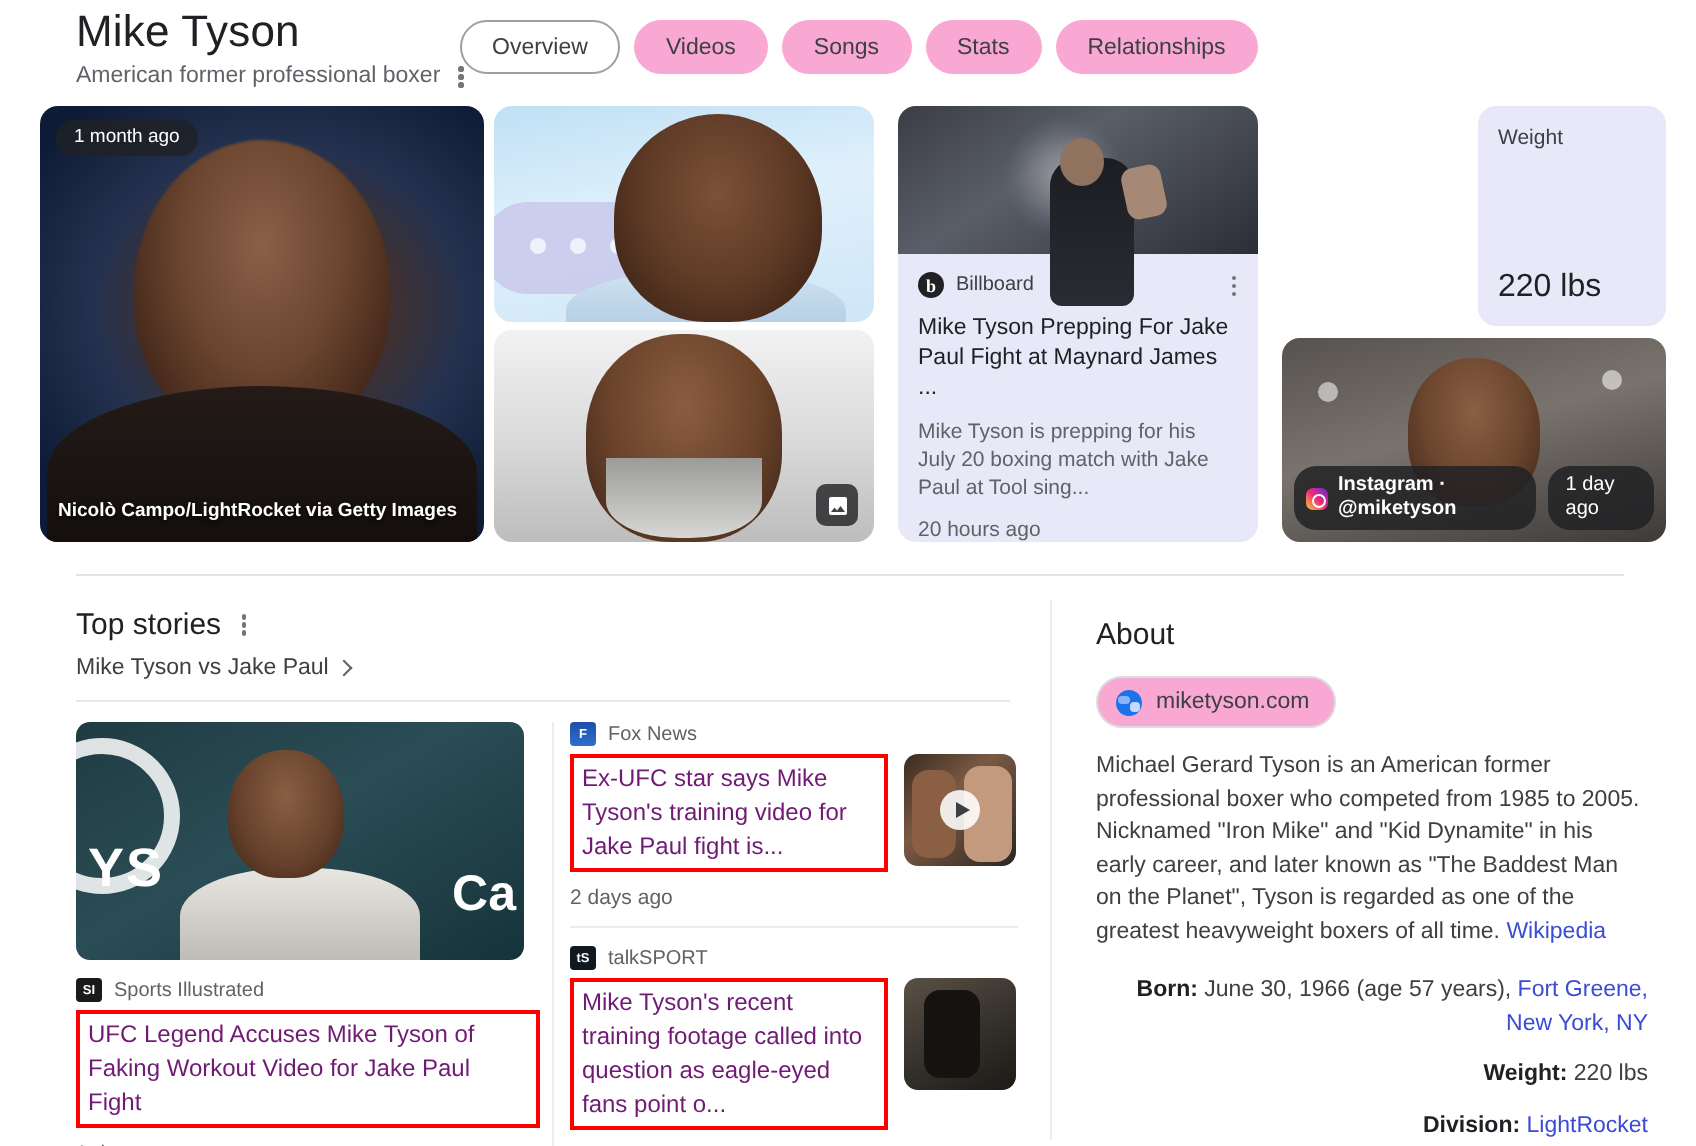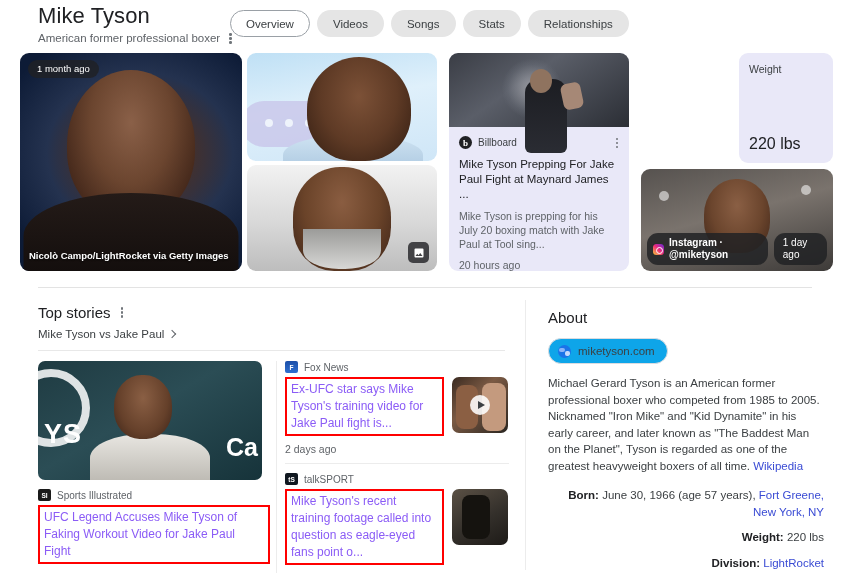--- a/index.html
+++ b/index.html
@@ -19,21 +19,21 @@
     letter-spacing: .1px; line-height: 26px; padding-top: 3px;
   }
   .subrow { display: flex; align-items: center; gap: 8px; margin-top: 2px; }
   .subtitle { font-size: 11.5px; color: #5f6368; line-height: 14px; }
   .kebab { display: inline-flex; flex-direction: column; gap: 1.5px; cursor: pointer; padding: 2px 1px; }
   .kebab i { display:block; width: 2.5px; height: 2.5px; border-radius: 50%; background: #70757a; }
 
   .tabs { position: absolute; left: 230px; top: 10px; display: flex; gap: 7px; align-items: center; }
   .tab {
     height: 27px; padding: 0 15px; border-radius: 14px;
-    background: #e5e5e5; color: #3c4043; font-size: 11.5px;
+    background: #f9a8d4; color: #3c4043; font-size: 11.5px;
     display: flex; align-items: center; justify-content: center;
     border: 1px solid transparent; cursor: pointer; white-space: nowrap;
   }
   .tab.active { background: #ffffff; border: 1px solid #9aa0a6; color: #3c4043; }
 
   
   .media { position: absolute; left: 20px; top: 53px; width: 776px; height: 218px; }
 
   .hero {
     position: absolute; left: 0; top: 0; width: 222px; height: 218px;
@@ -215,21 +215,21 @@
   }
 
   .src-row { display: flex; align-items: center; gap: 6px; margin-top: 9px; }
   .src-logo { width: 13px; height: 12px; border-radius: 2px; display:flex;align-items:center;justify-content:center;font-size:6.5px;color:#fff;font-weight:700;flex:none; }
   .src-logo.si { background: #1a1a1a; }
   .src-logo.fox { background: linear-gradient(180deg,#1c4fa8 0%, #2f6fd0 100%); }
   .src-logo.ts { background: #101820; }
   .src-name { font-size: 10px; color: #5f6368; }
 
   .hl-box { border: 2.5px solid #ff0000; display: inline-block; padding: 2px 4px; margin-top: 4px; background: #fff; }
-  .hl-title { font-size: 12px; color: #8b5cf6; line-height: 17px; }
+  .hl-title { font-size: 12px; color: #701a75; line-height: 17px; }
   .st-time { font-size: 10.5px; color: #5f6368; margin-top: 7px; }
 
   .st-item { display: flex; gap: 8px; }
   .st-item .txt { flex: 1; min-width: 0; }
   .st-thumb { width: 56px; height: 56px; border-radius: 7px; overflow: hidden; flex: none; margin-top: 16px; position: relative; }
   .st-thumb.a { background: linear-gradient(135deg,#3a2a20 0%, #7b5a44 40%, #2a2520 100%); }
   .st-thumb.a::before{ content:""; position:absolute; left:4px; top:8px; width:22px;height:44px;border-radius:8px;background:#8b5f43;}
   .st-thumb.a::after{ content:""; position:absolute; right:2px; top:6px; width:24px;height:48px;border-radius:8px;background:#c49a7e;}
   .play {
     position:absolute; left:50%; top:50%; transform:translate(-50%,-50%);
@@ -240,21 +240,21 @@
   .st-thumb.b { background: linear-gradient(150deg,#5b5145 0%, #34302b 55%, #1d1a17 100%); }
   .st-thumb.b::before{ content:""; position:absolute; left:10px; top:6px; width:28px;height:44px;border-radius:8px;background:#15130f;}
   .hr-item { width: 224px; height: 1px; background: #ececec; margin: 8px 0 9px 0; }
 
   
   .about { position: absolute; left: 548px; top: 308px; width: 276px; }
   .ab-title { font-size: 15px; color: #202124; line-height: 19px; }
   .chip {
     margin-top: 11px; display: inline-flex; align-items: center; gap: 7px;
     border: 1px solid #dadce0; border-radius: 14px; height: 26px; padding: 0 12px 0 9px;
-    cursor: pointer; background: #0ea5e9;
+    cursor: pointer; background: #f9a8d4;
   }
   .chip-ico { width: 13px; height: 13px; border-radius: 50%; background: #1a73e8; position: relative; flex:none; overflow:hidden; }
   .chip-ico::before{content:"";position:absolute;left:1px;top:3px;width:6px;height:4px;background:#8ab4f8;border-radius:2px;}
   .chip-ico::after{content:"";position:absolute;right:1px;bottom:2px;width:5px;height:5px;background:#c3dafd;border-radius:2px;}
   .chip-txt { font-size: 11.5px; color: #3c4043; }
   .ab-desc { font-size: 11.5px; color: #3c4043; line-height: 16.5px; margin-top: 11px; }
   .lnk-blue { color: #3a4bd4; cursor: pointer; }
   .facts { margin-top: 13px; text-align: right; }
   .fact-row { font-size: 11.5px; color: #3c4043; line-height: 16.5px; margin-bottom: 9px; }
   .fact-row b { font-weight: 700; color: #202124; }

